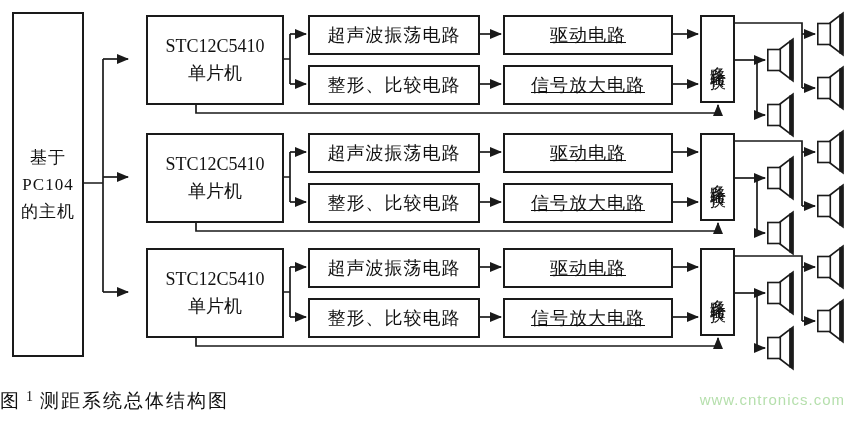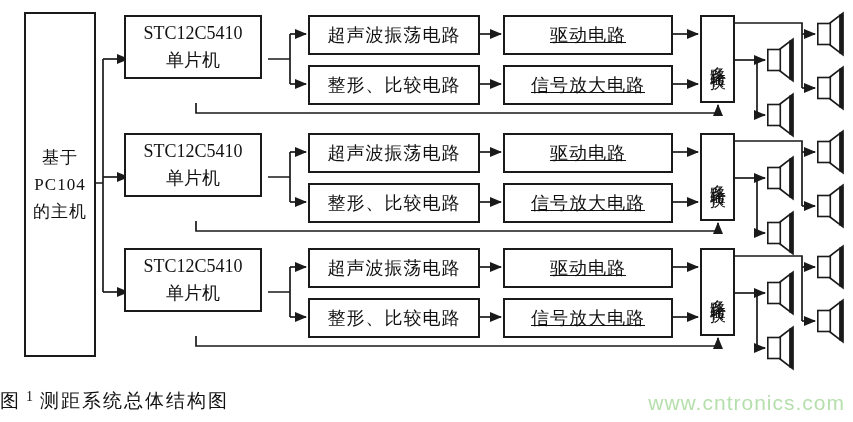--- a/index.html
+++ b/index.html
@@ -7,35 +7,35 @@
   html,body{ margin:0; padding:0; background:var(--bg); }
   .stage{
     position:relative; width:853px; height:422px; background:var(--bg);
     overflow:hidden; font-family:"Liberation Serif","DejaVu Serif",serif; color:#111;
   }
   svg.wires{ position:absolute; left:0; top:0; width:853px; height:422px; }
   .box{
     position:absolute; border:2px solid var(--line); background:#fff;
     display:flex; align-items:center; justify-content:center; text-align:center;
   }
-  .host{ left:24px; top:12px; width:72px; height:345px; flex-direction:column;
+  .host{ left:12px; top:12px; width:72px; height:345px; flex-direction:column;
          font-size:17px; line-height:27px; letter-spacing:1px; }
-  .mcu{ left:124px; width:138px; height:64px; flex-direction:column;
+  .mcu{ left:146px; width:138px; height:90px; flex-direction:column;
         font-size:18px; line-height:27px; }
   .circ{ width:172px; height:40px; font-size:18px; letter-spacing:1px; }
   .c1{ left:308px; } .c2{ left:503px; width:170px;text-decoration:underline; }
   .mux{ left:700px; width:35px; height:88px; font-size:16px; }
   .mux span{ writing-mode:vertical-rl; text-orientation:upright; letter-spacing:3px; }
   .caption{ position:absolute; left:0; width:100%; top:388px; text-align:left;
             font-size:19px; letter-spacing:2px; }
   .caption .fig-num{ font-size:14px; vertical-align:6px; letter-spacing:0;
                      margin:0 7px 0 5px; }
   .watermark{ position:absolute; right:8px; top:391px; color:var(--wm);
               font-family:"Liberation Sans","DejaVu Sans",sans-serif;
-              font-size:21px; letter-spacing:1px; }
+              font-size:15px; letter-spacing:1px; }
 </style>
 </head>
 <body>
 
 <div class="stage">
 
   <svg class="wires" viewBox="0 0 853 422" fill="none" stroke="#1a1a1a" stroke-width="1.7">
     <defs>
       <marker id="arr" viewBox="0 0 12 10" markerWidth="12" markerHeight="10" refX="11" refY="5" orient="auto" markerUnits="userSpaceOnUse">
         <path d="M0,0 L12,5 L0,10 Z" fill="#1a1a1a" stroke="none"></path>

